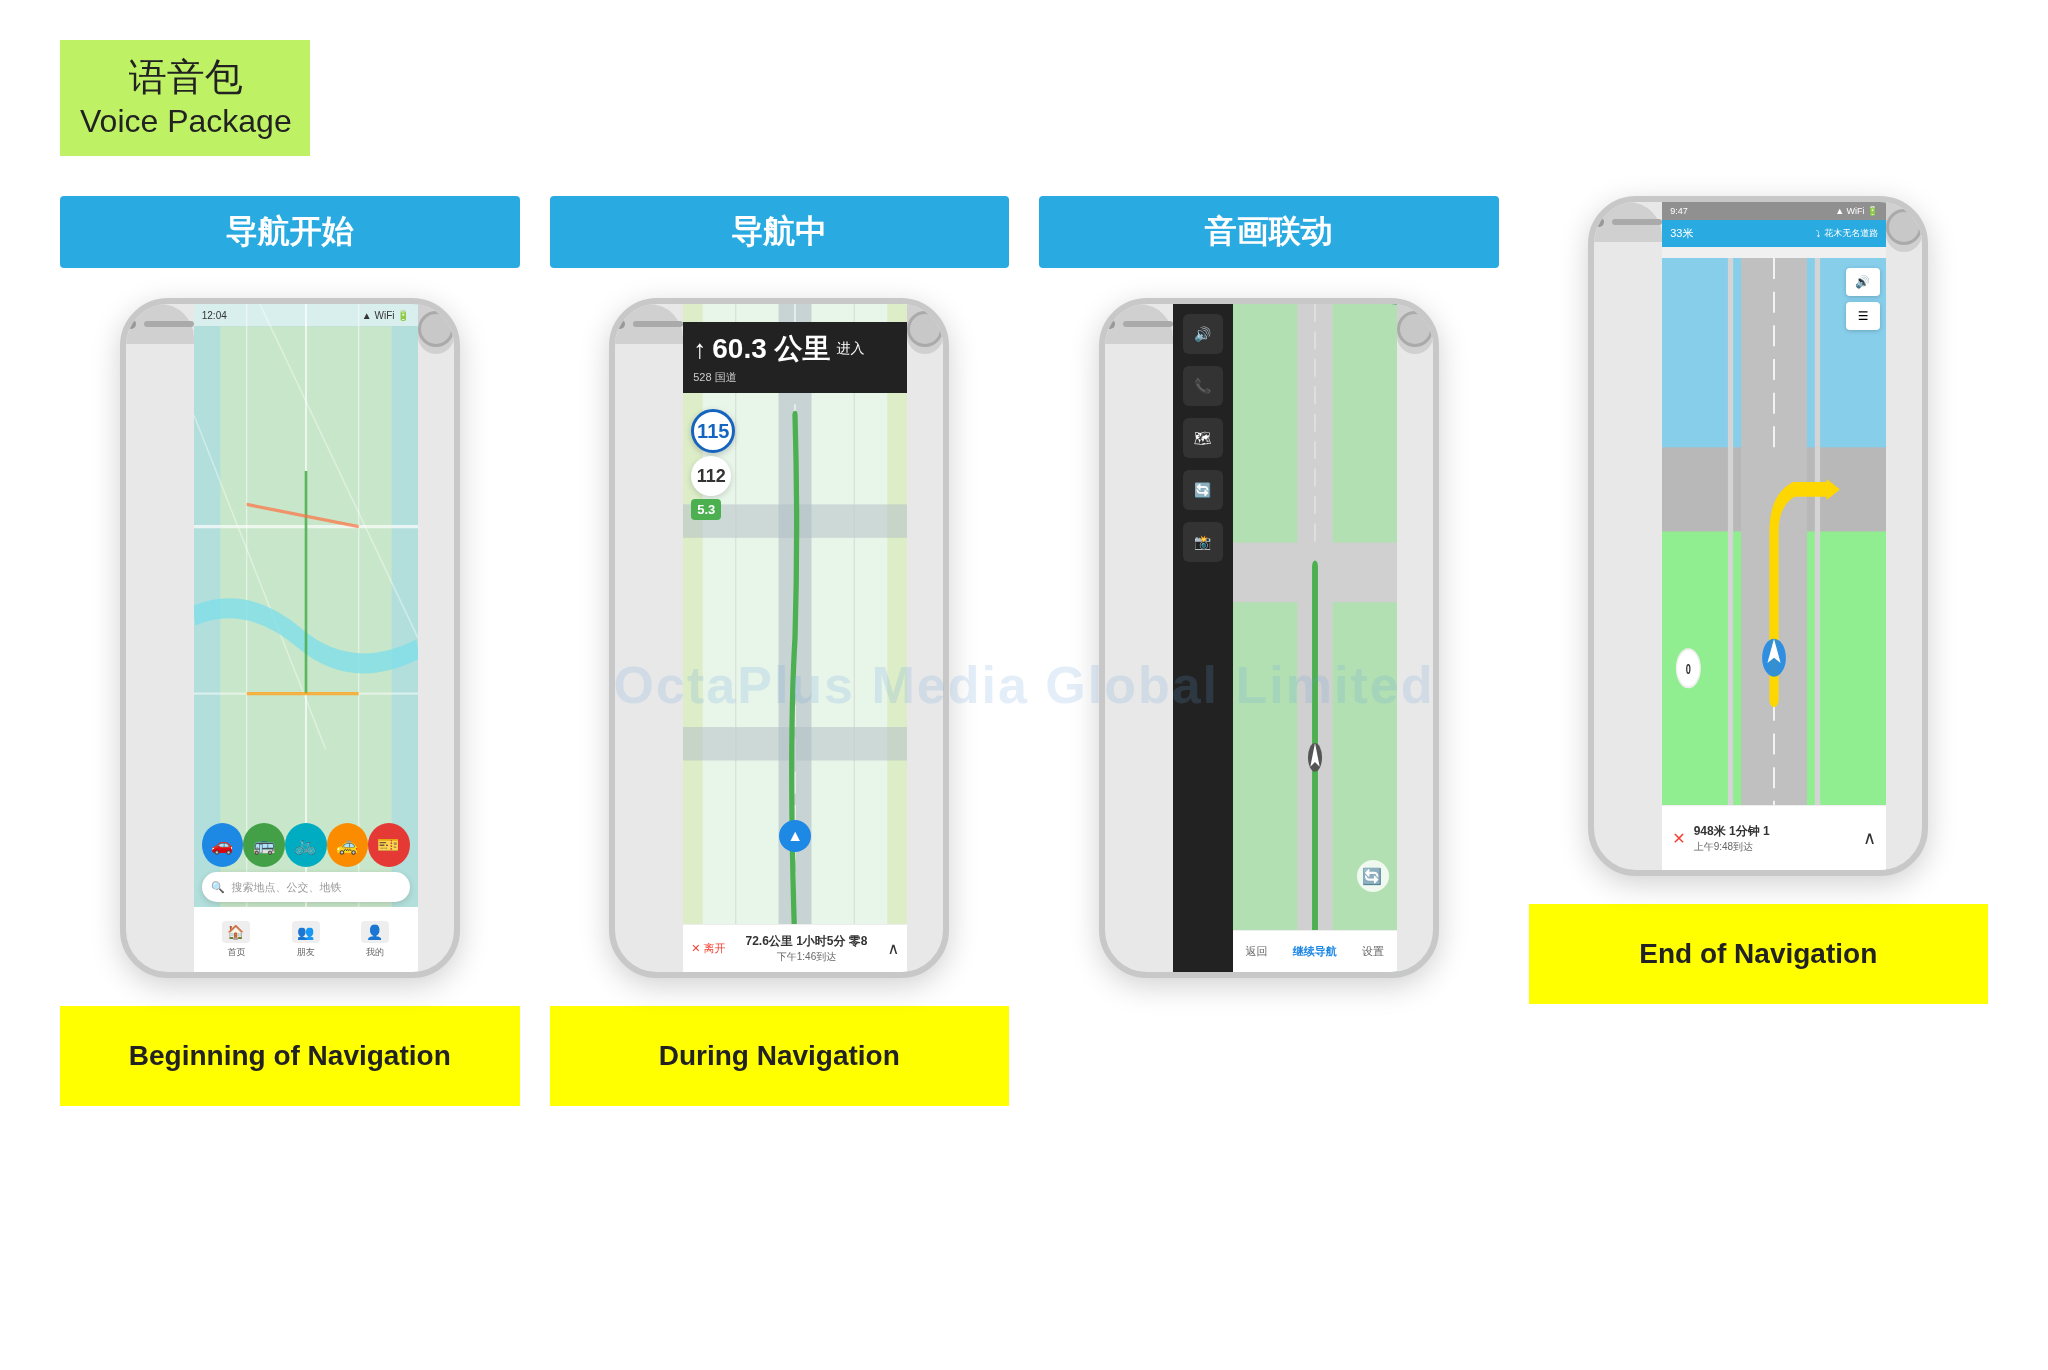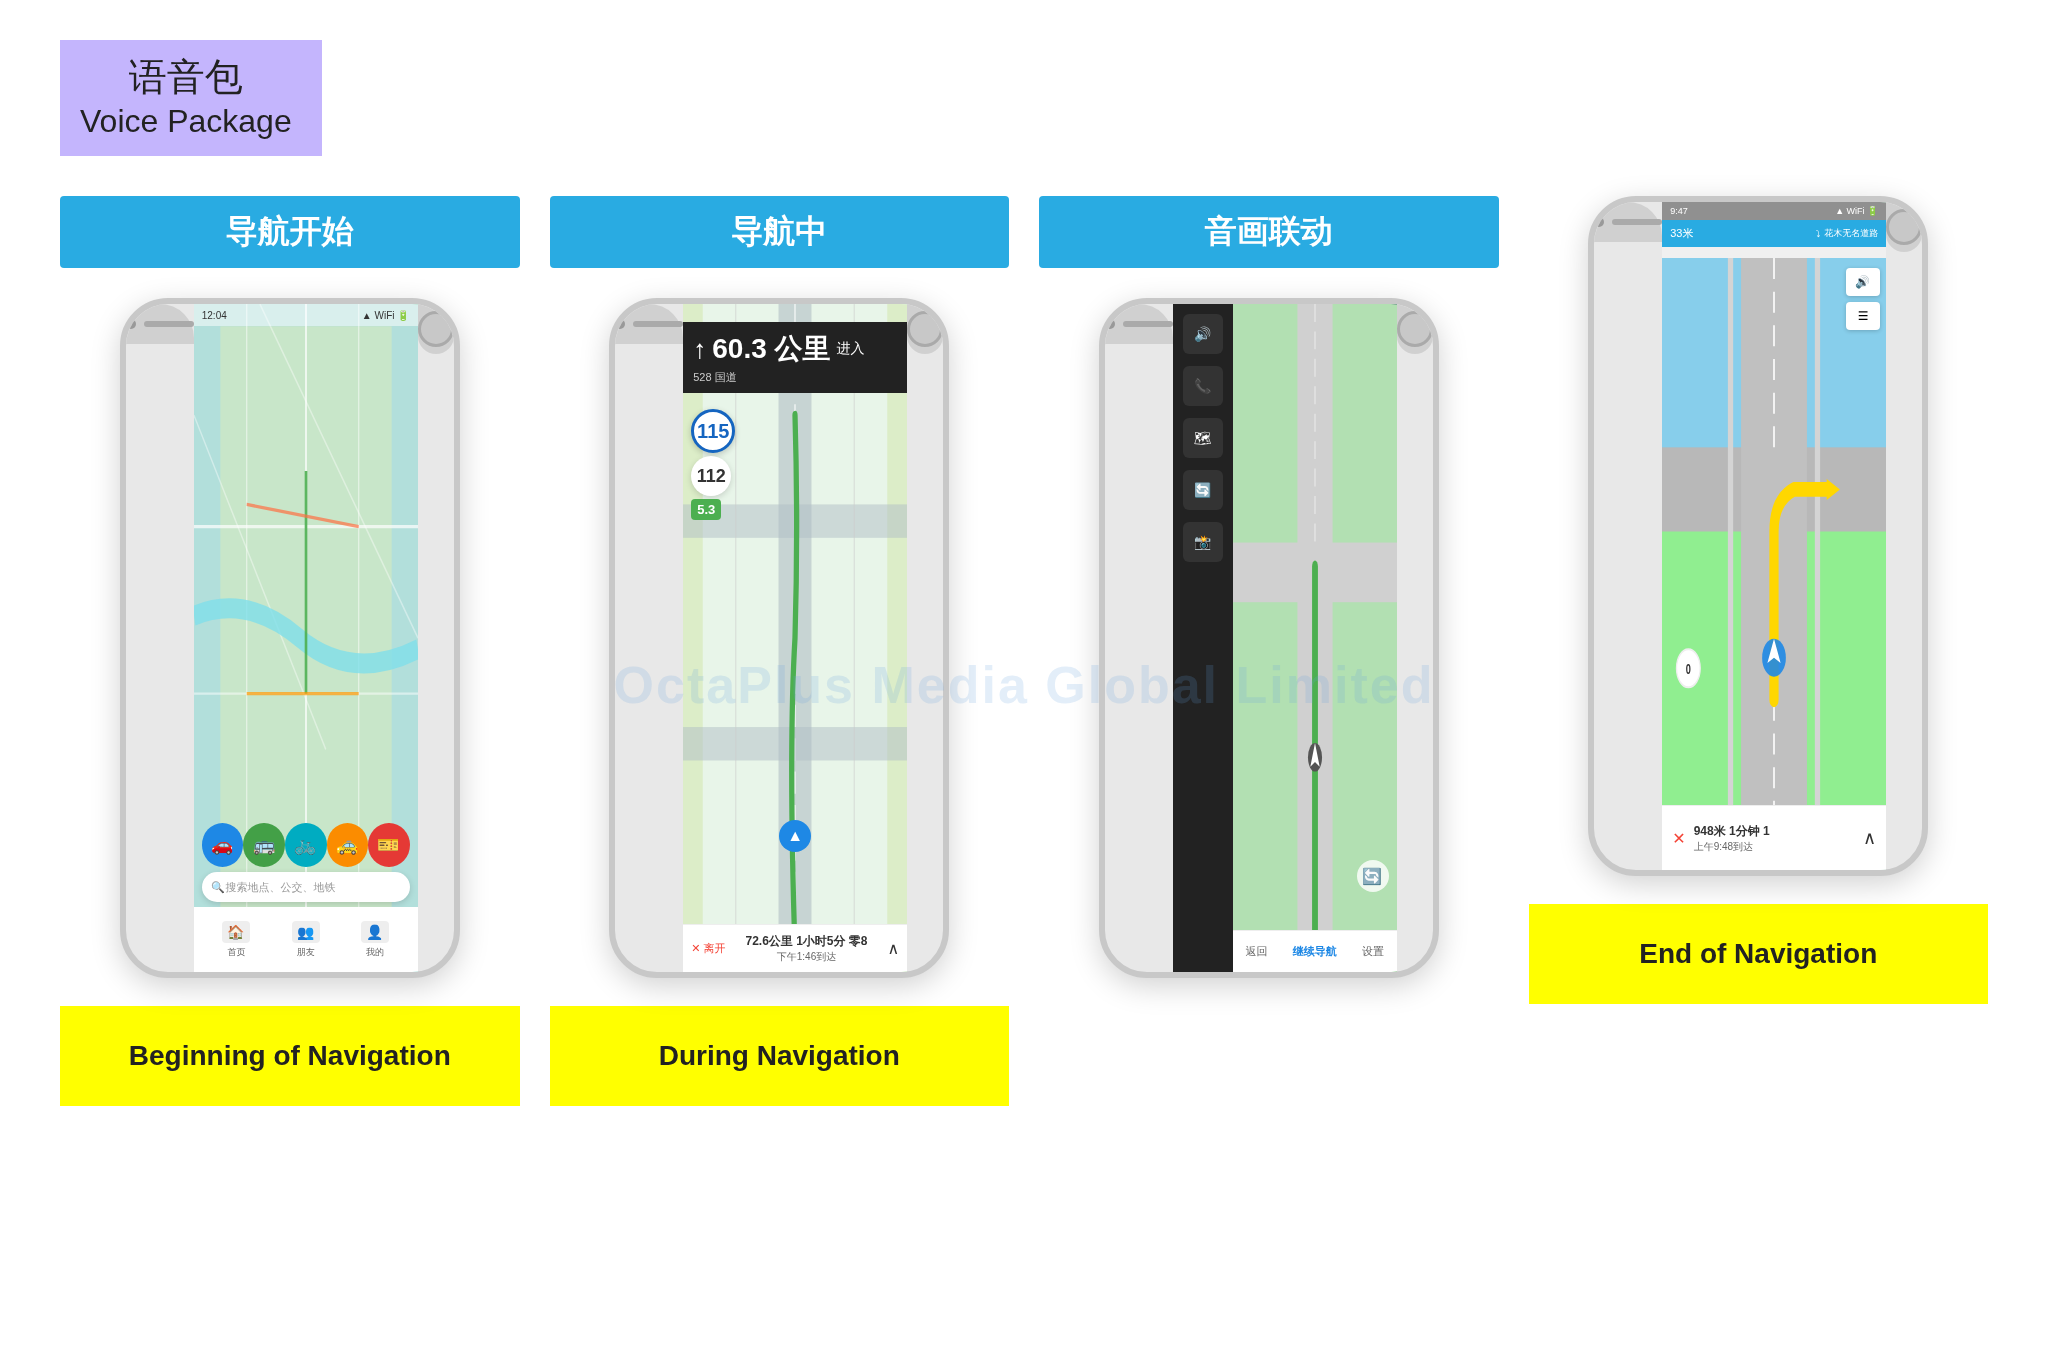--- a/index.html
+++ b/index.html
@@ -11,22 +11,22 @@
       padding: 40px 60px;
     }
 
     
     .header {
       display: flex;
       align-items: flex-start;
       margin-bottom: 40px;
     }
     .title-box {
-      background: #c4b5fd;
-      padding: 12px 30px 16px 20px;
+      background: #bef264;
+      padding: 12px 18px 16px 20px;
       display: inline-block;
     }
     .title-chinese {
       font-size: 38px;
       font-weight: normal;
       color: #222;
       text-align: center;
       font-family: 'SimHei', Arial, sans-serif;
     }
     .title-english {
@@ -378,21 +378,21 @@
             <div class="map-icons-row">
               <div class="map-round-icon" style="background:#1E88E5;">🚗</div>
               <div class="map-round-icon" style="background:#43A047;">🚌</div>
               <div class="map-round-icon" style="background:#00ACC1;">🚲</div>
               <div class="map-round-icon" style="background:#FB8C00;">🚕</div>
               <div class="map-round-icon" style="background:#E53935;">🎫</div>
             </div>
 
             <div class="map-search-bar">
               <span>🔍</span>
-              <span style="">搜索地点、公交、地铁</span>
+              <span style="margin-left:6px;">搜索地点、公交、地铁</span>
             </div>
 
             <div class="map-bottom-tabs">
               <div class="map-tab-item">
                 <div class="map-tab-icon">🏠</div>
                 <span>首页</span>
               </div>
               <div class="map-tab-item">
                 <div class="map-tab-icon">👥</div>
                 <span>朋友</span>

